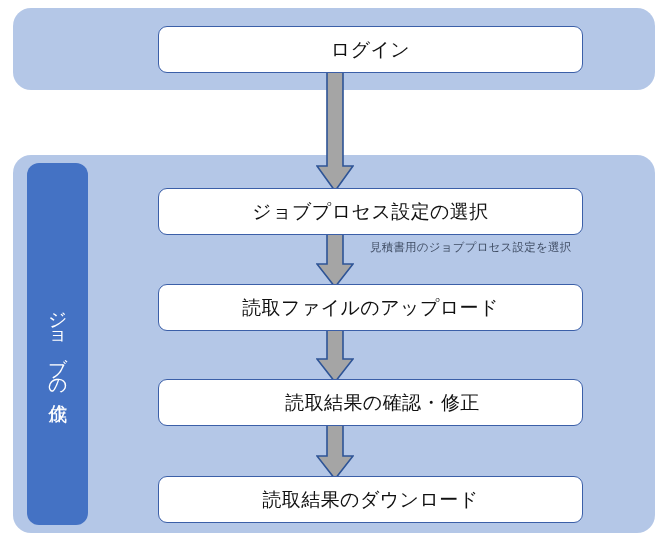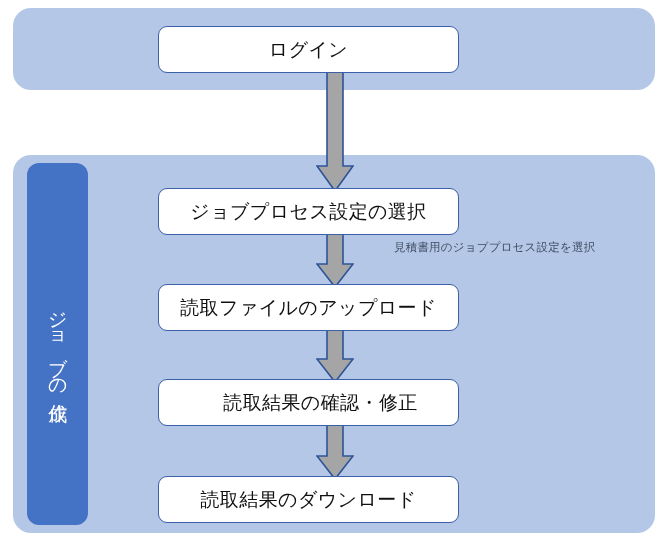--- a/index.html
+++ b/index.html
@@ -62,21 +62,21 @@
     writing-mode: vertical-rl;
     text-orientation: upright;
     white-space: nowrap;
     user-select: none;
   }
 
   
   .node {
     position: absolute;
     left: 158px;
-    width: 301px;
+    width: 425px;
     height: 47px;
     background: #ffffff;
     border: 1.6px solid #3b5fa8;
     border-radius: 9px;
     box-sizing: border-box;
     display: flex;
     align-items: center;
     justify-content: center;
   }
   .node-label {
@@ -106,21 +106,20 @@
 
   
   .annotation {
     position: absolute;
     left: 370px;
     top: 240px;
     font-size: 11.5px;
     color: #3f4c63;
     white-space: nowrap;
     letter-spacing: 0.2px;
-    margin-left: 24px;
   }
 </style>
 </head>
 <body>
 
 <div id="diagram">
 
   <div class="panel panel-top"></div>
 
   <div class="panel panel-main"></div>

